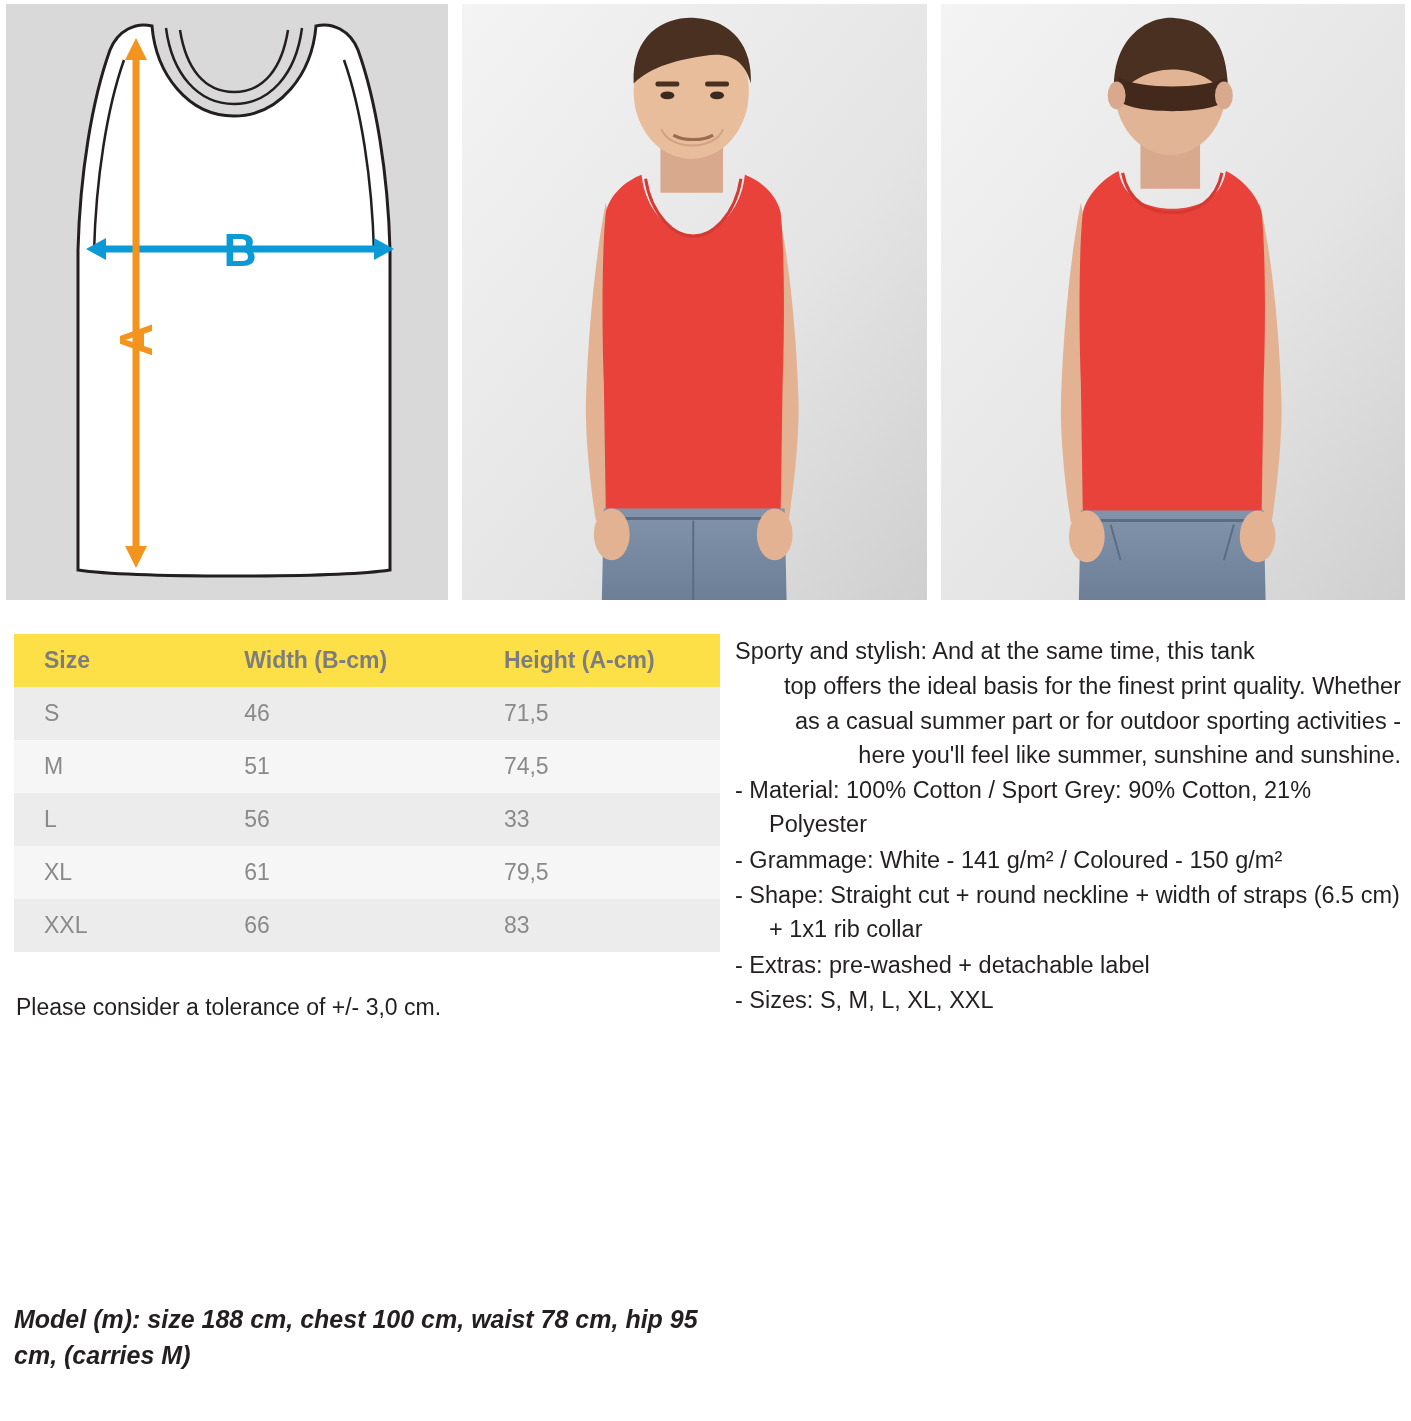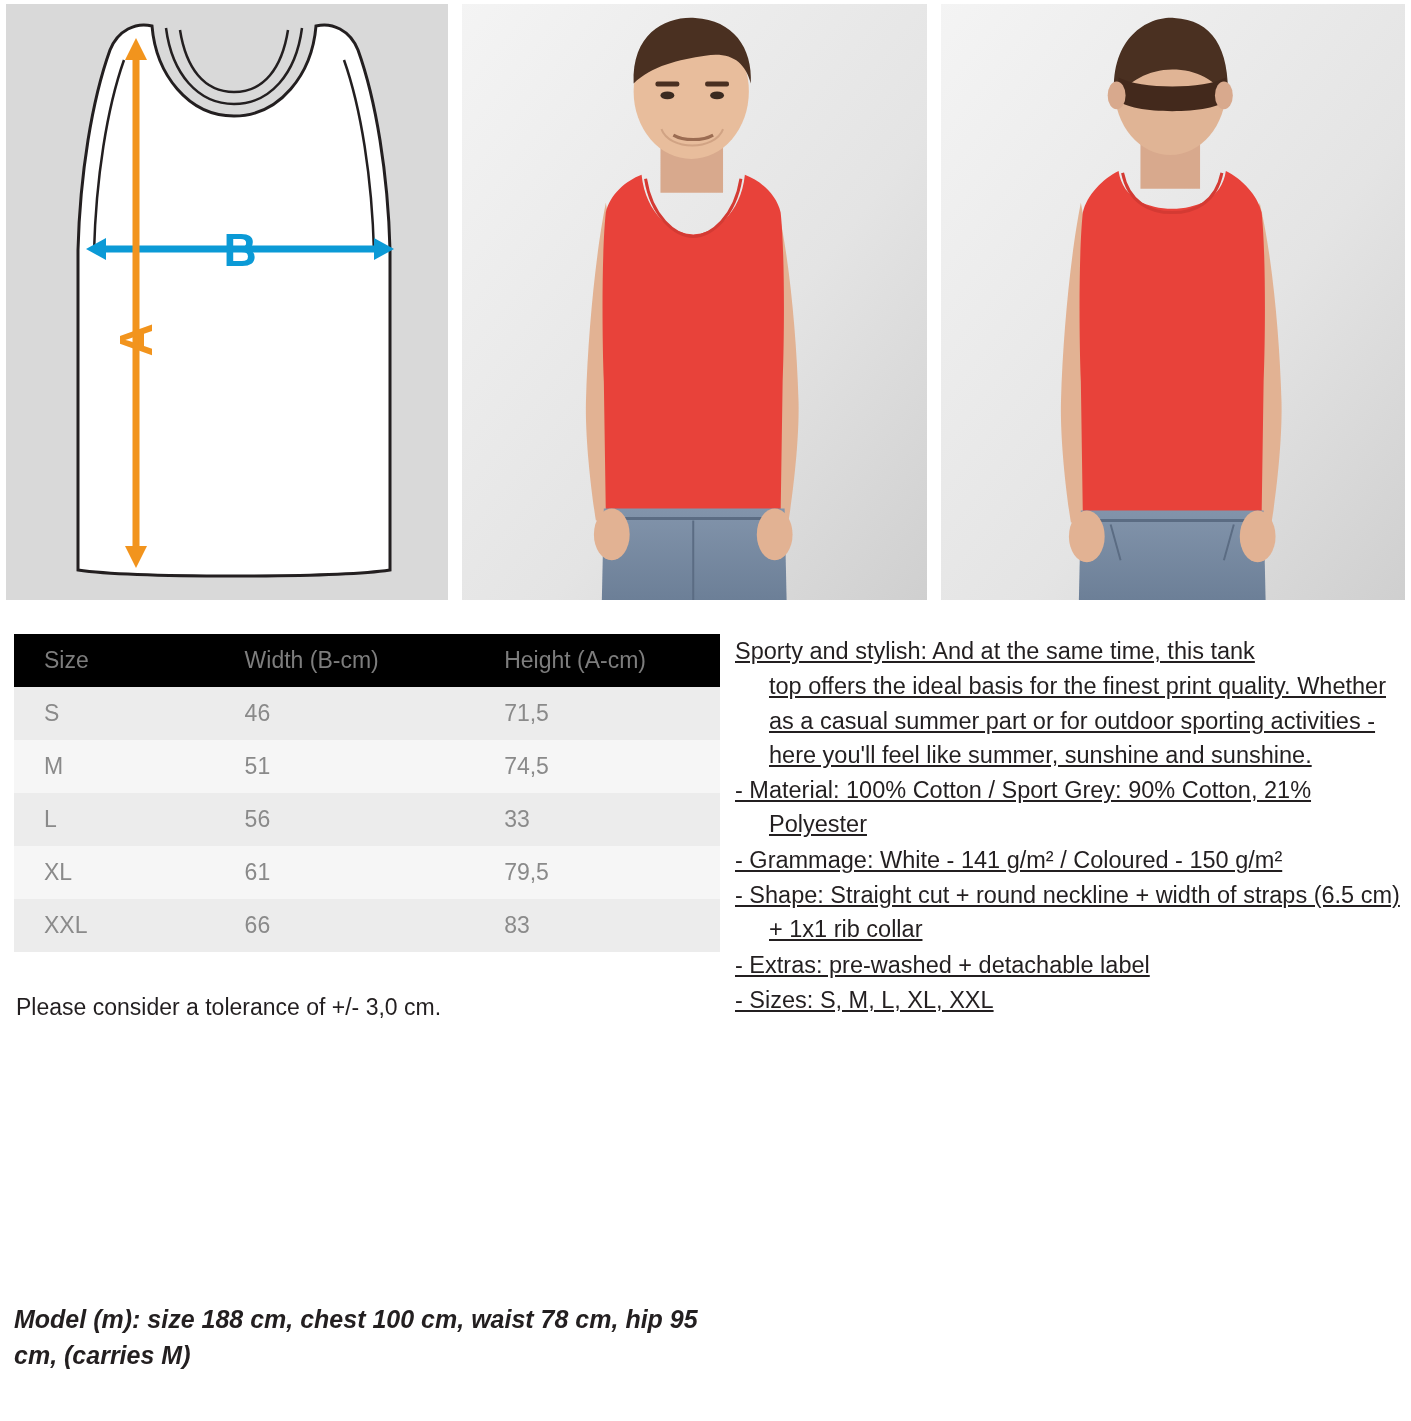--- a/index.html
+++ b/index.html
@@ -62,23 +62,23 @@
 
   
   table.size-table {
     border-collapse: collapse;
     width: 706px;
     font-size: 23px;
     color: #7d7d7d;
   }
   table.size-table th {
     text-align: left;
-    font-weight: normal;
+    font-weight: bold;
     padding: 13px 0 13px 30px;
-    background: #000000;
+    background: #fde047;
     color: #7d7d7d;
   }
   table.size-table td {
     padding: 13px 0 13px 30px;
     color: #8a8a8a;
   }
   table.size-table tbody tr:nth-child(odd) td { background: #ececec; }
   table.size-table tbody tr:nth-child(even) td { background: #f6f6f6; }
   .col-size  { width: 196px; }
   .col-width { width: 264px; }
@@ -89,31 +89,31 @@
     font-size: 23px;
     color: #231f20;
     padding-left: 2px;
   }
 
   
   .desc {
     font-size: 23.5px;
     line-height: 1.46;
     color: #231f20;
-    text-decoration: underline;
   }
   .desc p { margin: 0 0 1px 0; }
   .desc p.intro { text-indent: 0; }
   .desc p.hang {
     padding-left: 34px;
     text-indent: -34px;
   }
   .desc p.intro-hang {
     padding-left: 34px;
     text-indent: 0;
+    text-align: right;
   }
 
   
   .model-note {
     position: absolute;
     left: 14px;
     bottom: 48px;
     width: 700px;
     font-size: 25px;
     font-weight: bold;

